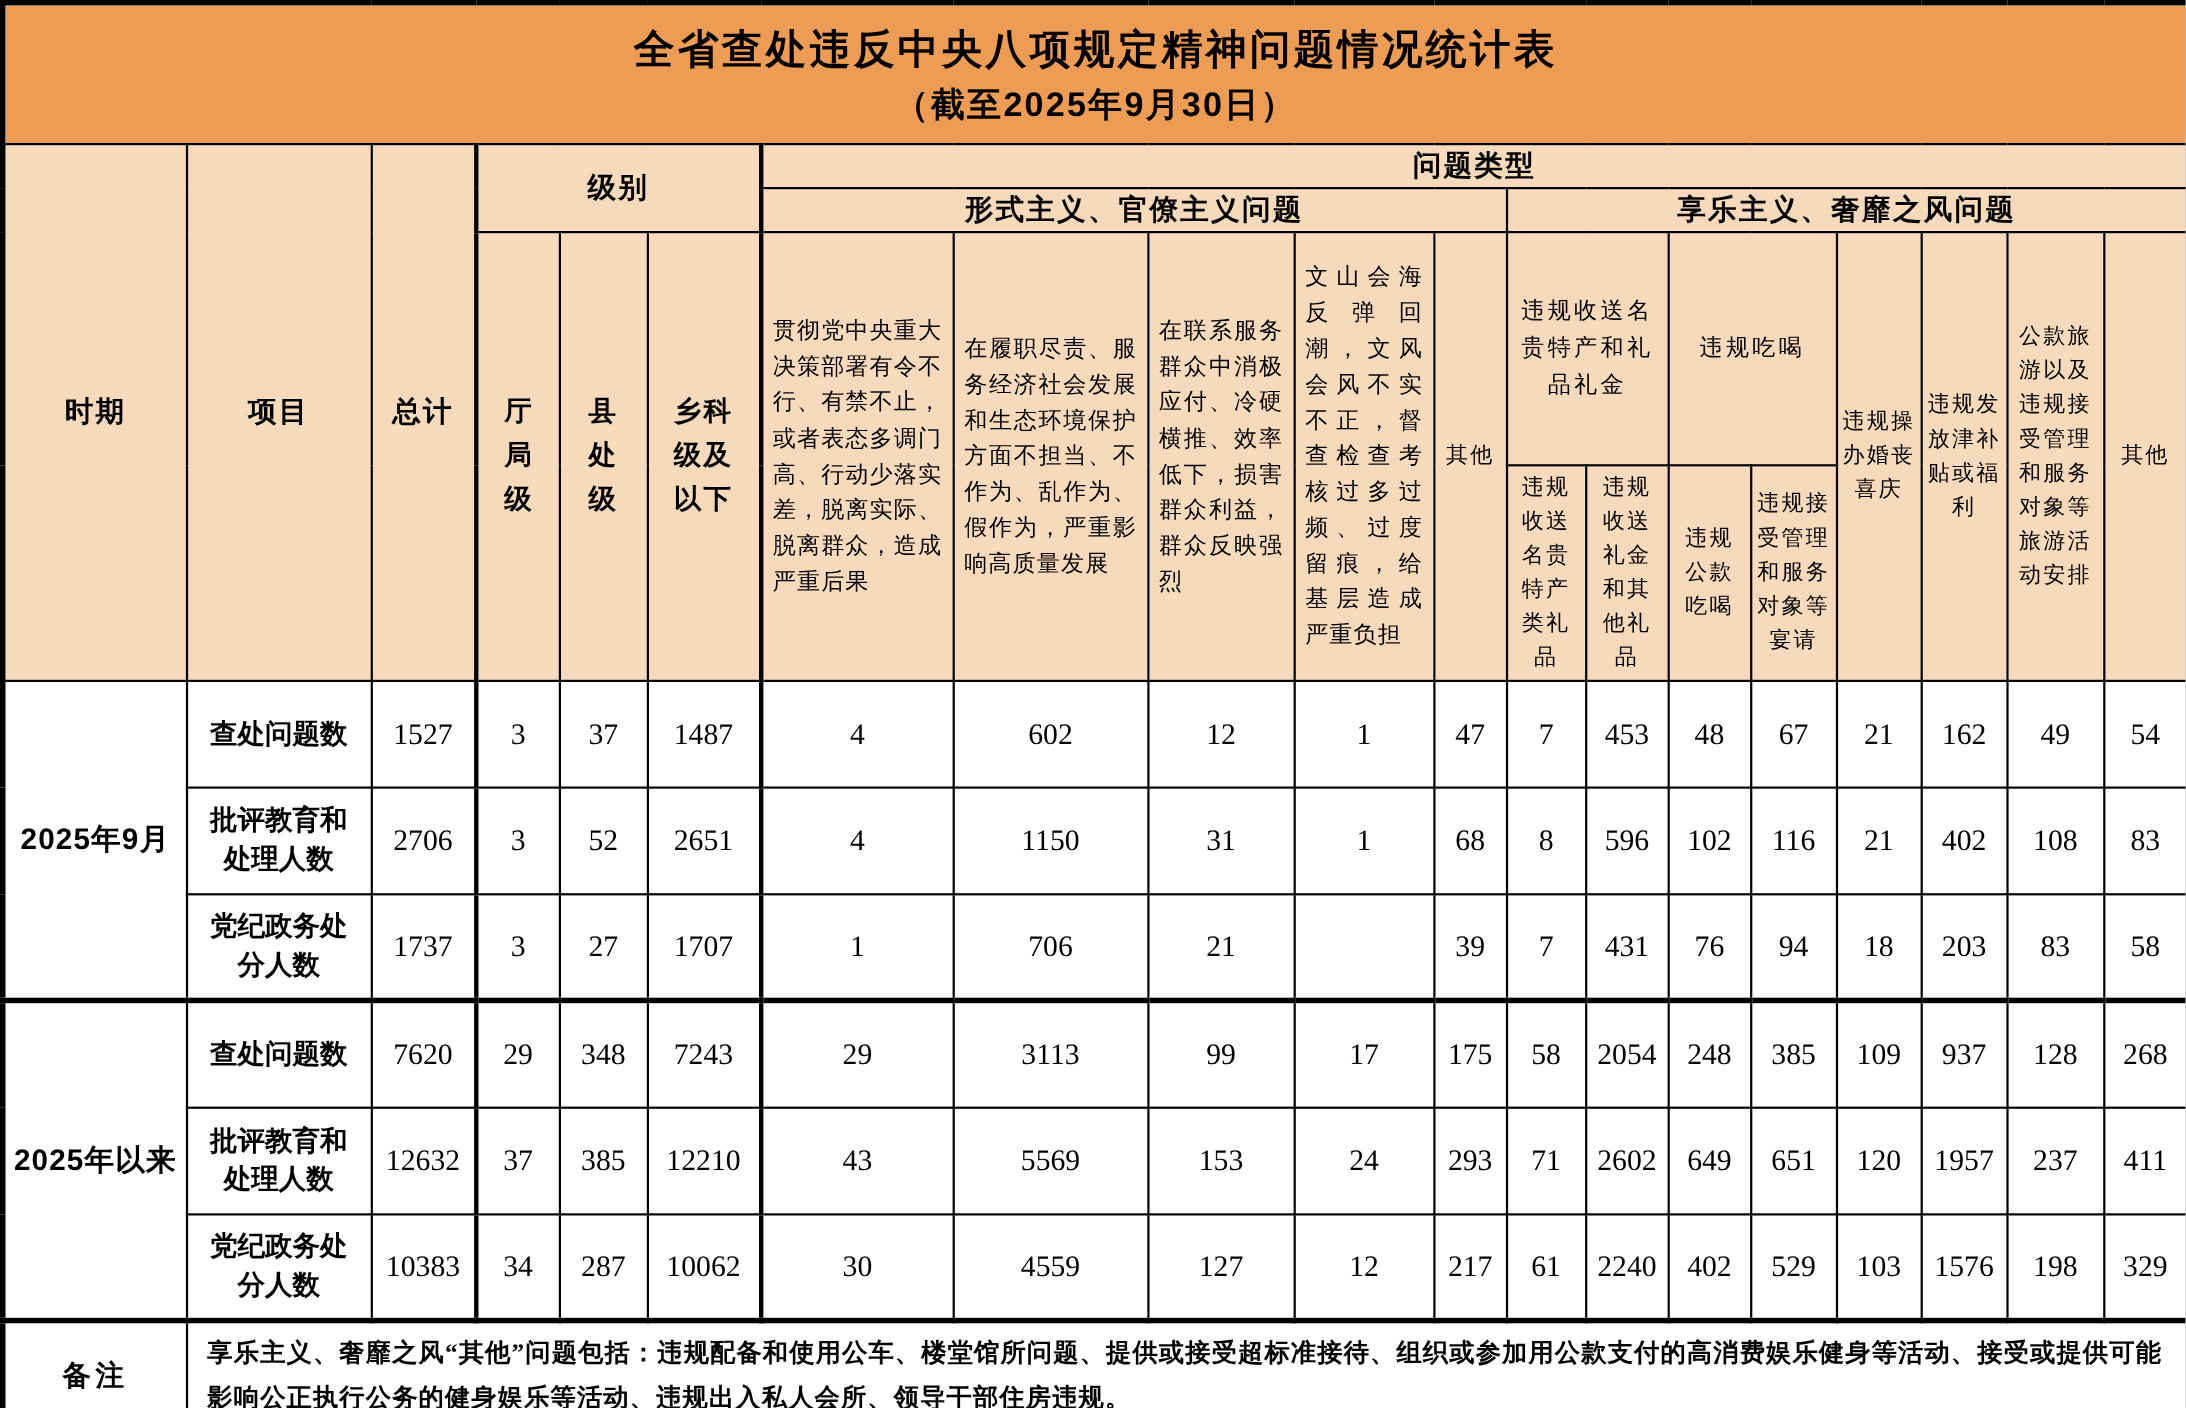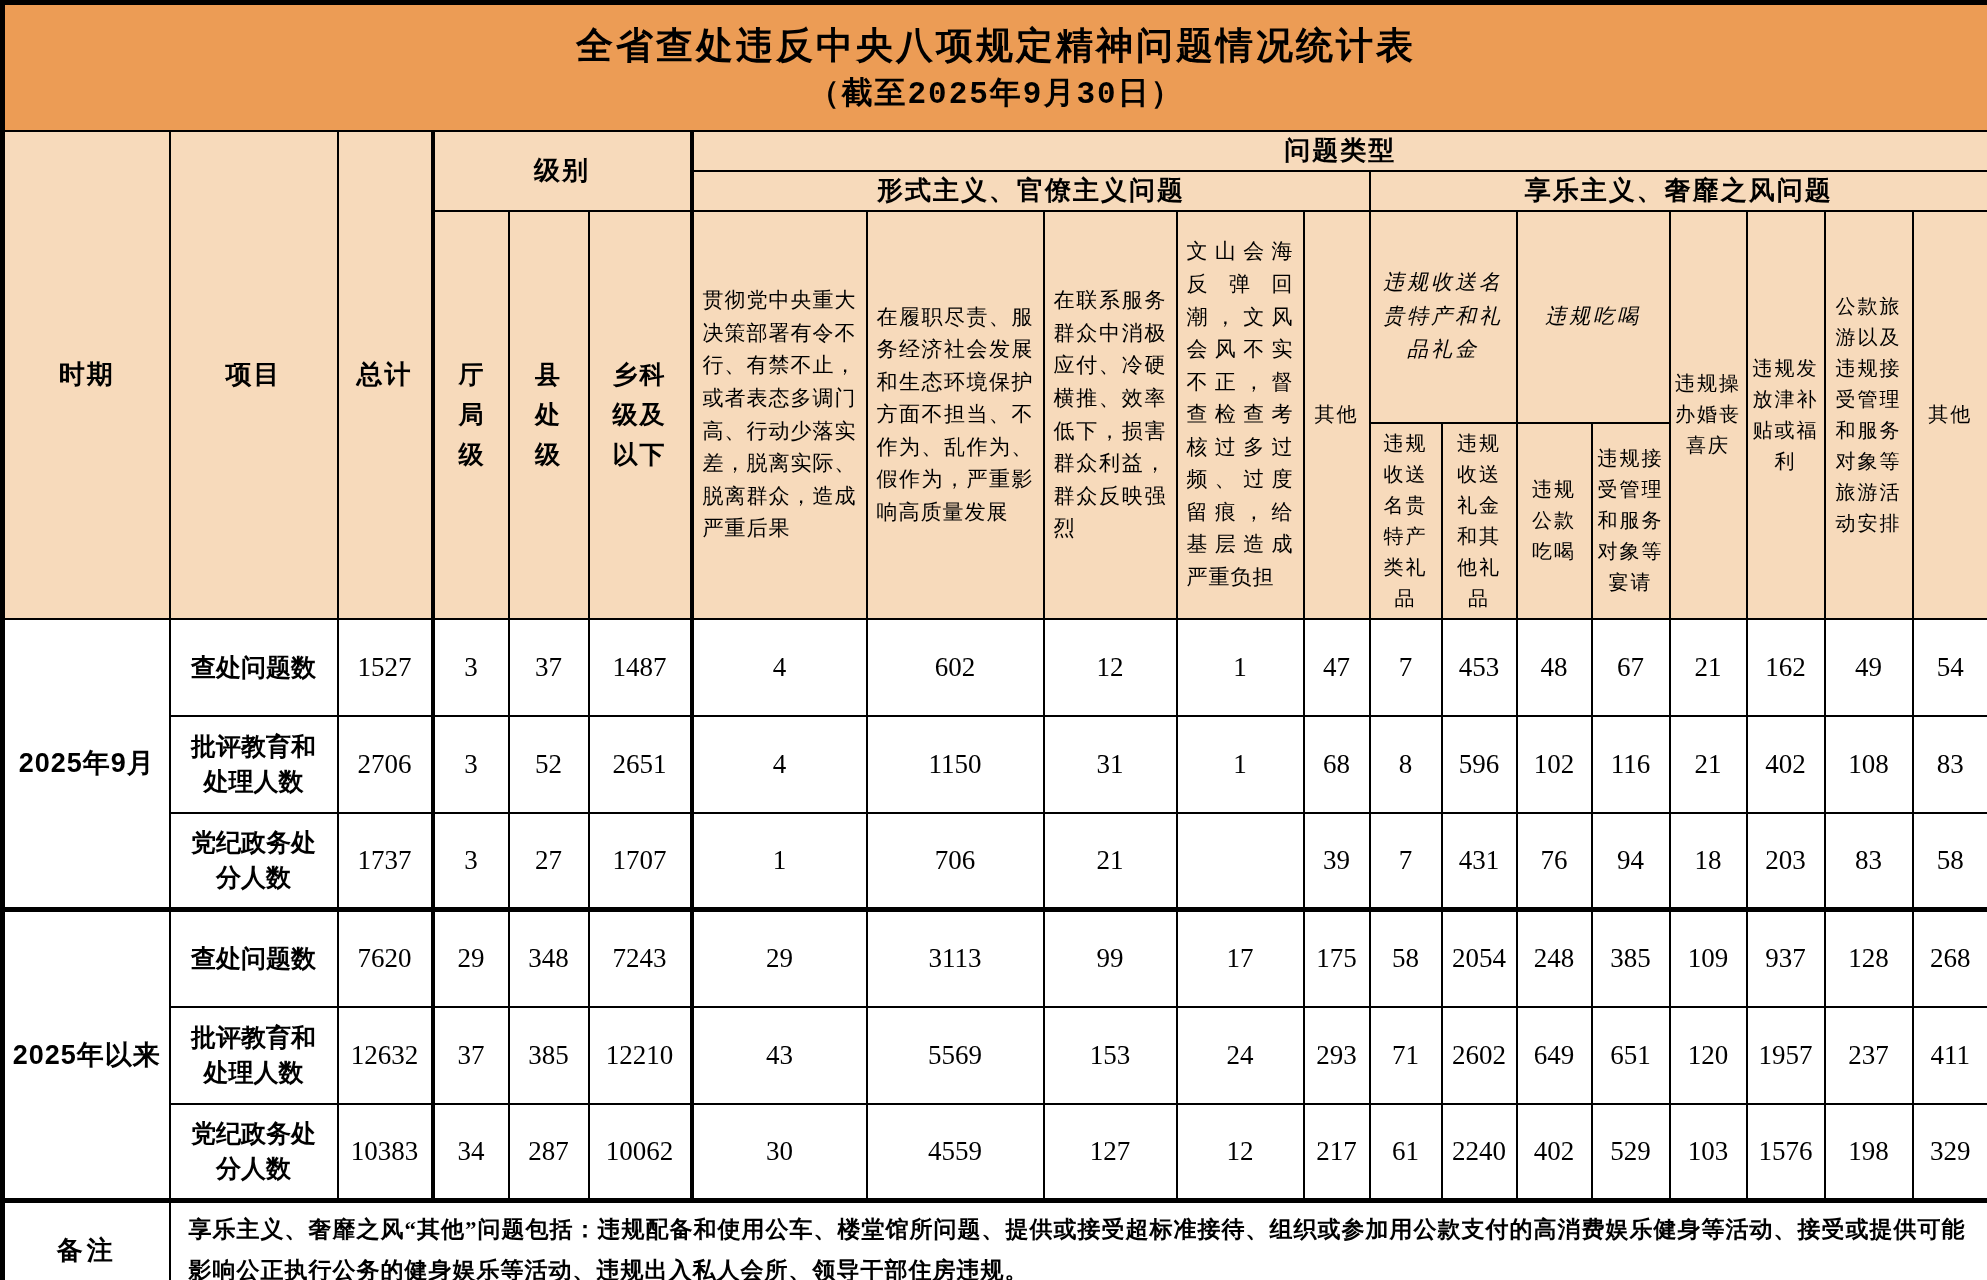--- a/index.html
+++ b/index.html
@@ -10,27 +10,27 @@
   .gtop{border-top-width:5px;}
   tr.hr-title{height:128px;}
   tr.hr-a{height:40px;}
   tr.hr-b{height:40px;}
   tr.hr-c{height:212px;}
   tr.hr-d{height:178px;}
   tbody tr{height:97px;background:#ffffff;}
   tfoot tr{height:94px;background:#ffffff;}
   .title-cell{background:#EC9C55;}
   .t1{font-family:"Liberation Serif","DejaVu Serif",serif;font-weight:700;font-size:37px;letter-spacing:3px;line-height:1.5;}
-  .t2{font-family:Liberation Mono, monospace;font-weight:700;font-size:31px;letter-spacing:2px;line-height:1.4;}
+  .t2{font-family:Liberation Sans, sans-serif;font-weight:700;font-size:31px;letter-spacing:2px;line-height:1.4;}
   .hd{background:#F7DABB;}
   .main{font-family:"Liberation Sans",sans-serif;font-weight:700;font-size:26px;letter-spacing:2px;}
   .lvl{font-family:"Liberation Serif","DejaVu Serif",serif;font-weight:700;font-size:25px;letter-spacing:2px;padding:0 24px;line-height:1.6;}
   .lvl3{padding:0 12px;}
   .desc{font-family:"Liberation Serif","DejaVu Serif",serif;font-size:21px;letter-spacing:1px;text-align:justify;text-justify:inter-character;padding:10px 9px;line-height:1.55;}
-  .parent{font-family:"Liberation Serif","DejaVu Serif",serif;font-size:21px;letter-spacing:3px;padding:4px 10px;line-height:1.6;font-style:italic;}
+  .parent{font-family:"Liberation Serif","DejaVu Serif",serif;font-size:21px;letter-spacing:3px;padding:4px 10px;line-height:1.6;}
   .sub{font-family:"Liberation Serif","DejaVu Serif",serif;font-size:20px;letter-spacing:2px;padding:4px 4px;line-height:1.55;}
   .pcell{font-family:"Liberation Sans",sans-serif;font-weight:700;font-size:27px;letter-spacing:1px;background:#ffffff;}
   .icell{font-family:"Liberation Sans",sans-serif;font-weight:700;font-size:25px;padding:0 10px;line-height:1.4;background:#ffffff;margin-left:24px;}
   .vcell{font-family:"Liberation Serif","DejaVu Serif",serif;font-size:27px;background:#ffffff;}
   .rlabel{font-family:"Liberation Sans",sans-serif;font-weight:700;font-size:26px;letter-spacing:4px;}
   .rtext{font-family:"Liberation Serif","DejaVu Serif",serif;font-weight:700;font-size:23px;line-height:1.8;text-align:left;padding:6px 18px;letter-spacing:1px;}
 </style>
 </head>
 <body>
 

